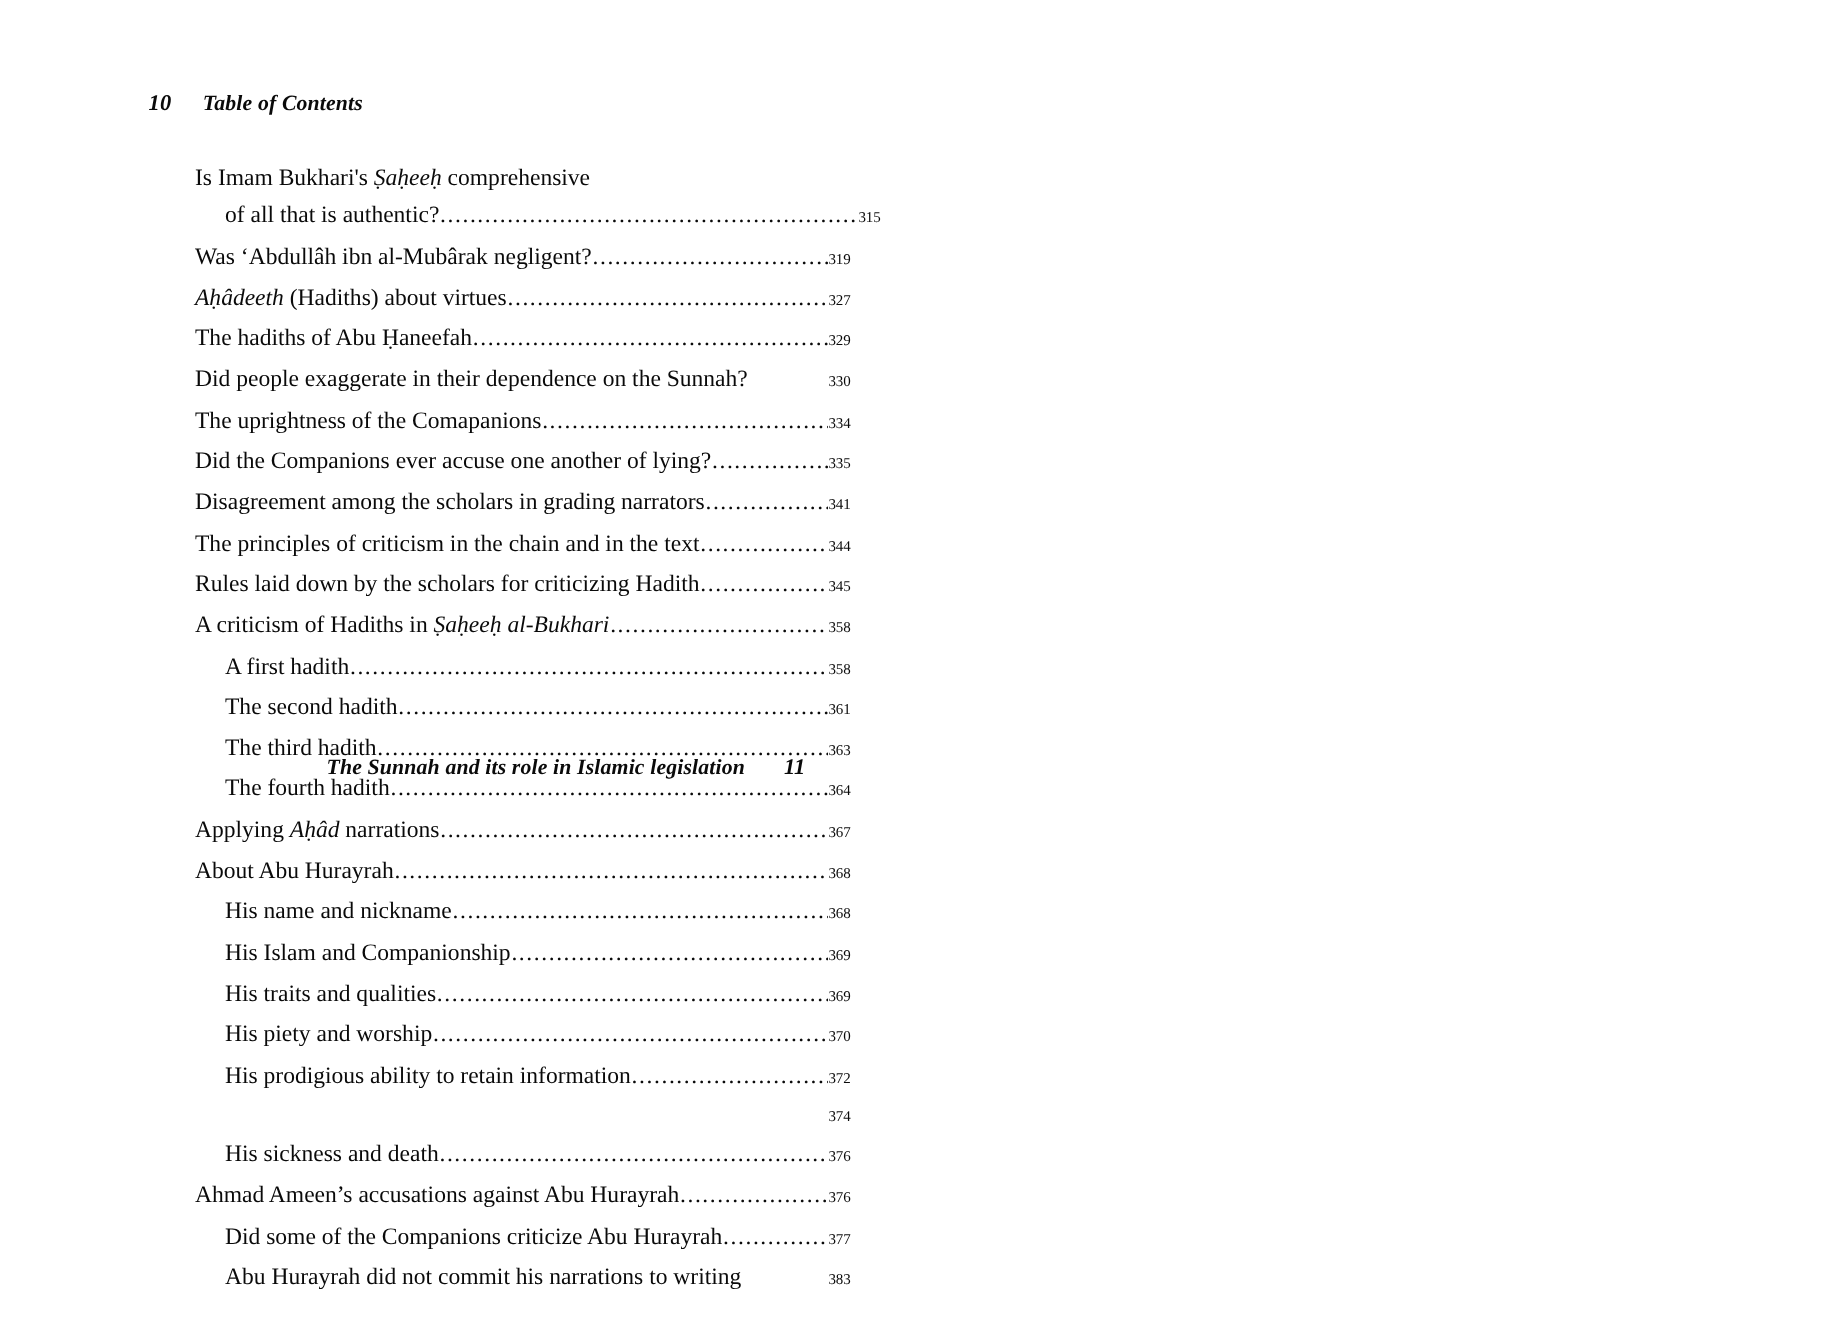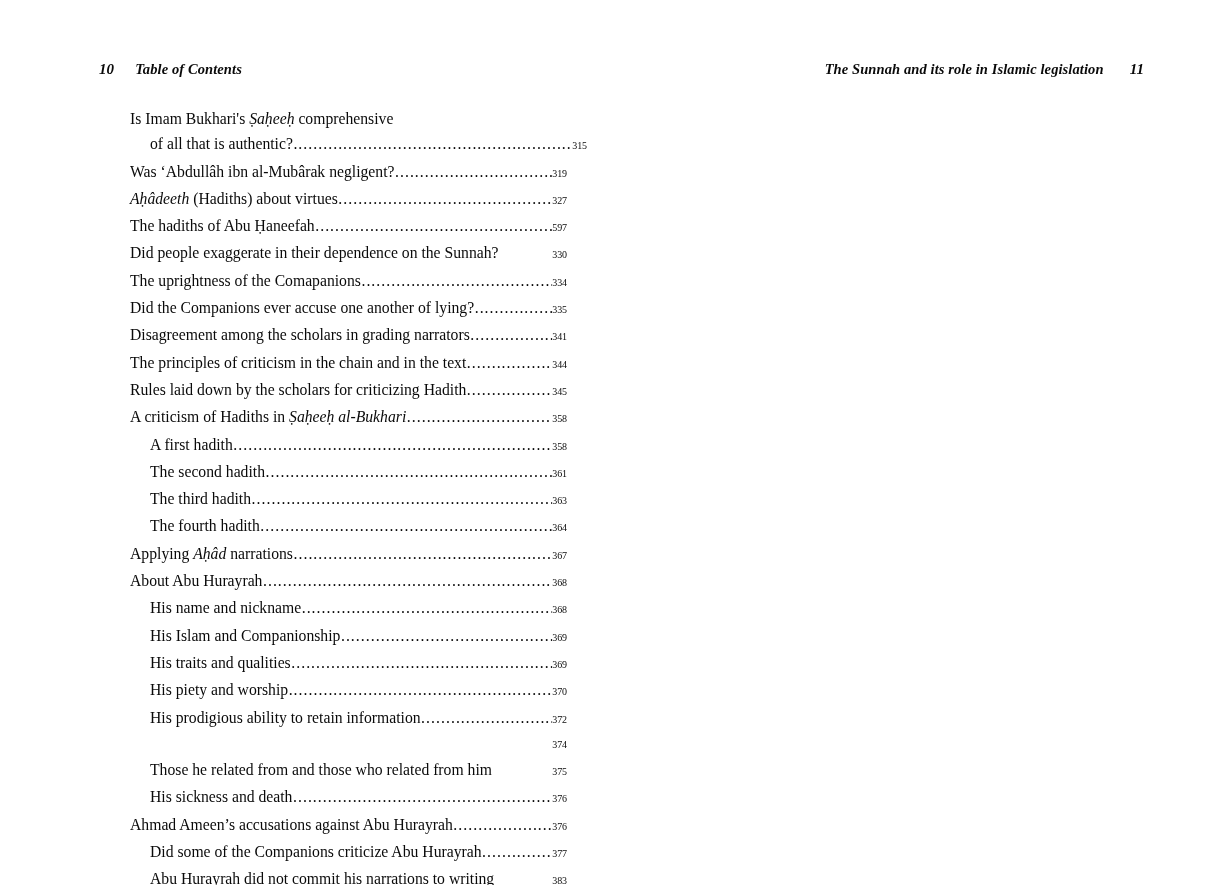--- a/index.html
+++ b/index.html
@@ -14,20 +14,21 @@
     overflow: hidden;
     font-family: "Liberation Serif", "DejaVu Serif", serif;
     color: #0a0a0a;
     position: relative;
   }
 
   .spread {
     position: absolute;
     inset: 0;
     display: flex;
+    flex-direction: column;
   }
 
   .page {
     position: relative;
     height: 885px;
     box-sizing: border-box;
   }
   .page-left  { width: 607px; }
   .page-right { width: 607px; }
 
@@ -143,21 +144,21 @@
           <div class="row">
             <span class="txt"><em class="it">Aḥâdeeth</em> (Hadiths) about virtues</span>
             <span class="leader"></span>
             <span class="pg">327</span>
           </div>
         </div>
         <div class="entry lvl0">
           <div class="row">
             <span class="txt">The hadiths of Abu Ḥaneefah</span>
             <span class="leader"></span>
-            <span class="pg">597</span>
+            <span class="pg">329</span>
           </div>
         </div>
         <div class="entry lvl0">
           <div class="row nodots">
             <span class="txt">Did people exaggerate in their dependence on the Sunnah?</span>
             <span class="gap"></span>
             <span class="pg">&nbsp;330</span>
           </div>
         </div>
         <div class="entry lvl0">
@@ -279,27 +280,20 @@
             <span class="pg">372</span>
           </div>
         </div>
         <div class="entry lvl1">
           <div class="row nodots">
             <span class="gap"></span>
             <span class="pg">&nbsp;374</span>
           </div>
         </div>
         <div class="entry lvl1">
-          <div class="row nodots">
-            <span class="txt">Those he related from and those who related from him</span>
-            <span class="gap"></span>
-            <span class="pg">&nbsp;375</span>
-          </div>
-        </div>
-        <div class="entry lvl1">
           <div class="row">
             <span class="txt">His sickness and death</span>
             <span class="leader"></span>
             <span class="pg">376</span>
           </div>
         </div>
         <div class="entry lvl0">
           <div class="row">
             <span class="txt">Ahmad Ameen’s accusations against Abu Hurayrah</span>
             <span class="leader"></span>

